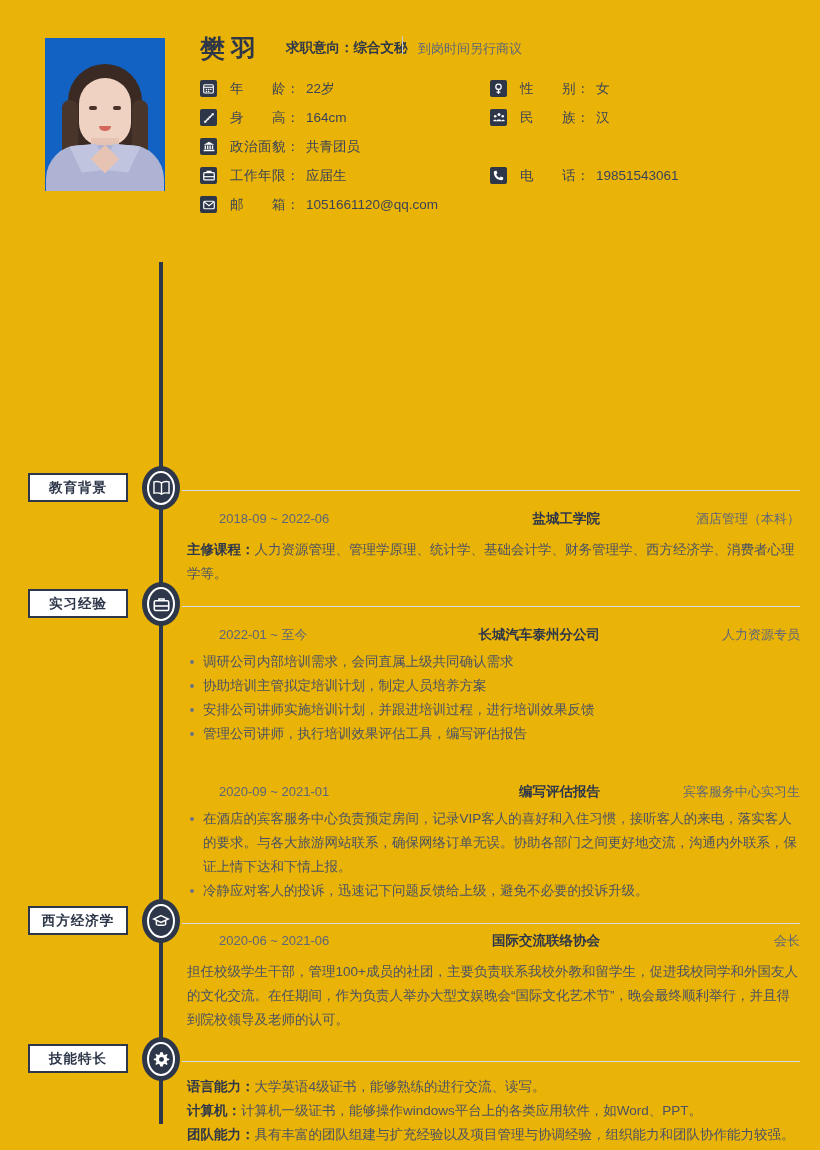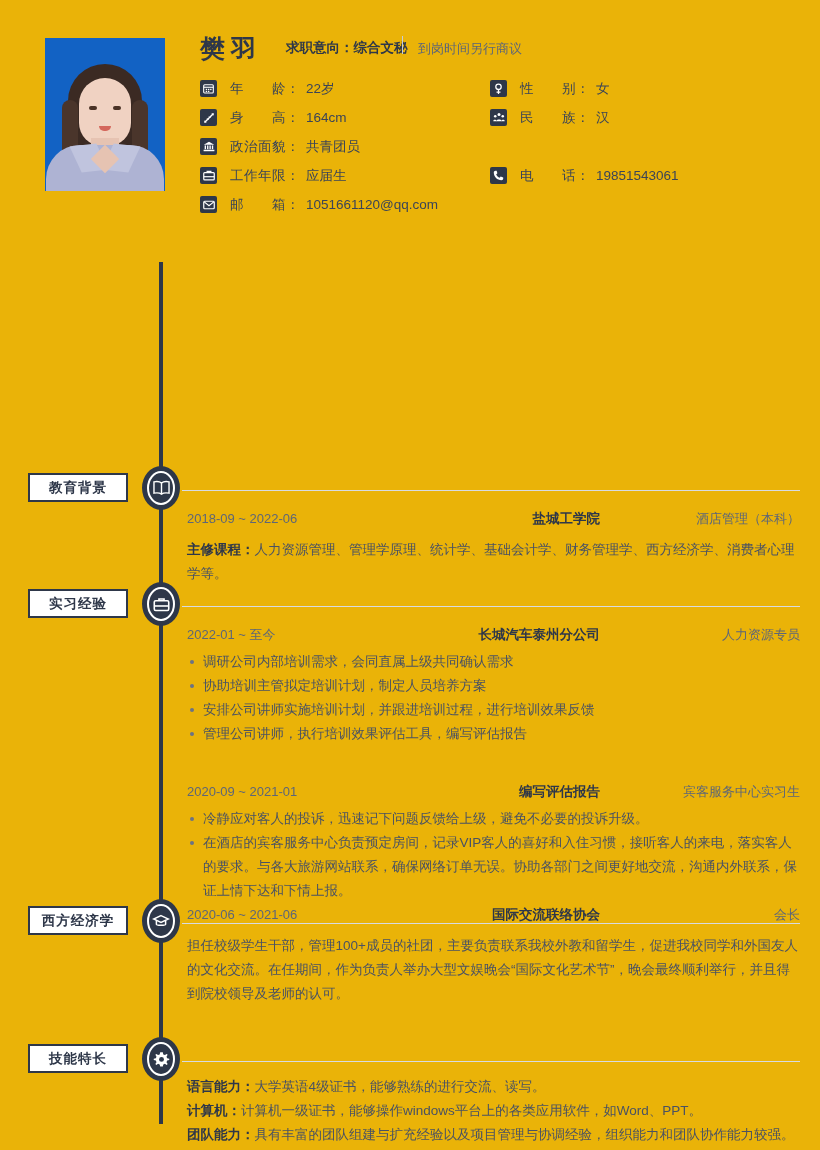--- a/index.html
+++ b/index.html
@@ -96,21 +96,21 @@
   .marker::after{
     content:""; position:absolute; left:3px; top:3px; right:3px; bottom:3px;
     border-radius:50%; border:2px solid #ffffff;
   }
   .marker svg { position:relative; z-index:2; }
   .rule {
     position:absolute; left: 182px; right: 20px; height:1px; background:#d7dbe2; z-index:1;
   }
 
   .body-block { position:absolute; left: 187px; right: 20px; }
-  .entry-head { display:flex; align-items:baseline; position:relative; height: 20px; }
+  .entry-head { display:flex; align-items:baseline; position:relative; height: 20px; margin-left: 32px; }
   .entry-date { font-size: 13px; color:#5d6678; width: 190px; }
   .entry-org { font-size: 13.5px; font-weight:700; color:#2e3749; flex:1; text-align:right; }
   .entry-role { font-size: 13px; color:#5d6678; text-align:right; width: 200px; }
 
   .para { font-size: 13.5px; line-height: 24px; color:#4a5263; margin-top: 8px; }
   .para b { font-weight:700; color:#2e3749; }
   ul.bullets { list-style: none; margin-top: 4px; }
   ul.bullets li {
     position: relative; padding-left: 16px; font-size: 13.5px; line-height: 24px; color:#4a5263;
   }
@@ -314,36 +314,36 @@
       </ul>
     </div>
 
     <div class="body-block" style="top:555px">
       <div class="entry-head">
         <span class="entry-date">2020-09 ~ 2021-01</span>
         <span class="entry-org">编写评估报告</span>
         <span class="entry-role">宾客服务中心实习生</span>
       </div>
       <ul class="bullets">
+        <li>在酒店的宾客服务中心负责预定房间，记录VIP客人的喜好和入住习惯，接听客人的来电，落实客人的要求。与各大旅游网站联系，确保网络订单无误。协助各部门之间更好地交流，沟通内外联系，保证上情下达和下情上报。</li>
         <li>冷静应对客人的投诉，迅速记下问题反馈给上级，避免不必要的投诉升级。</li>
-        <li>在酒店的宾客服务中心负责预定房间，记录VIP客人的喜好和入住习惯，接听客人的来电，落实客人的要求。与各大旅游网站联系，确保网络订单无误。协助各部门之间更好地交流，沟通内外联系，保证上情下达和下情上报。</li>
       </ul>
     </div>
   </div>
 
   <div class="section">
     <div class="badge" style="top:678px">西方经济学</div>
     <div class="marker" style="top:671px">
       <svg width="18" height="16" viewBox="0 0 18 16">
         <path d="M9 2.6 L16.4 6 L9 9.4 L1.6 6 Z" fill="none" stroke="#fff" stroke-width="1.5"></path>
         <path d="M4.4 7.6 L4.4 11.2 C4.4 12.6 13.6 12.6 13.6 11.2 L13.6 7.6" fill="none" stroke="#fff" stroke-width="1.5"></path>
       </svg>
     </div>
     <div class="rule" style="top:695px"></div>
-    <div class="body-block" style="top:678px">
+    <div class="body-block" style="top:704px">
       <div class="entry-head">
         <span class="entry-date">2020-06 ~ 2021-06</span>
         <span class="entry-org">国际交流联络协会</span>
         <span class="entry-role">会长</span>
       </div>
       <div class="para">担任校级学生干部，管理100+成员的社团，主要负责联系我校外教和留学生，促进我校同学和外国友人的文化交流。在任期间，作为负责人举办大型文娱晚会“国际文化艺术节”，晚会最终顺利举行，并且得到院校领导及老师的认可。</div>
     </div>
   </div>
 
   <div class="section">

